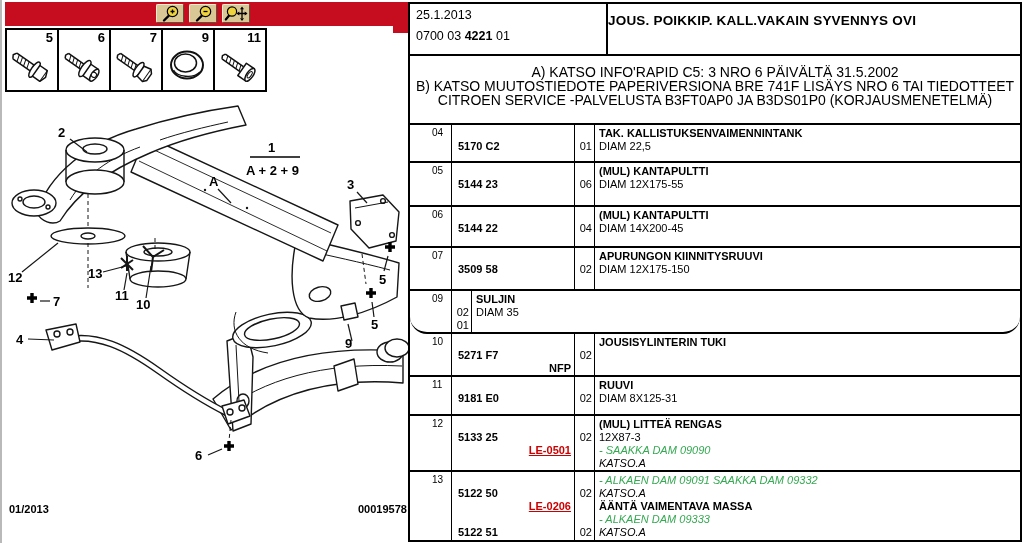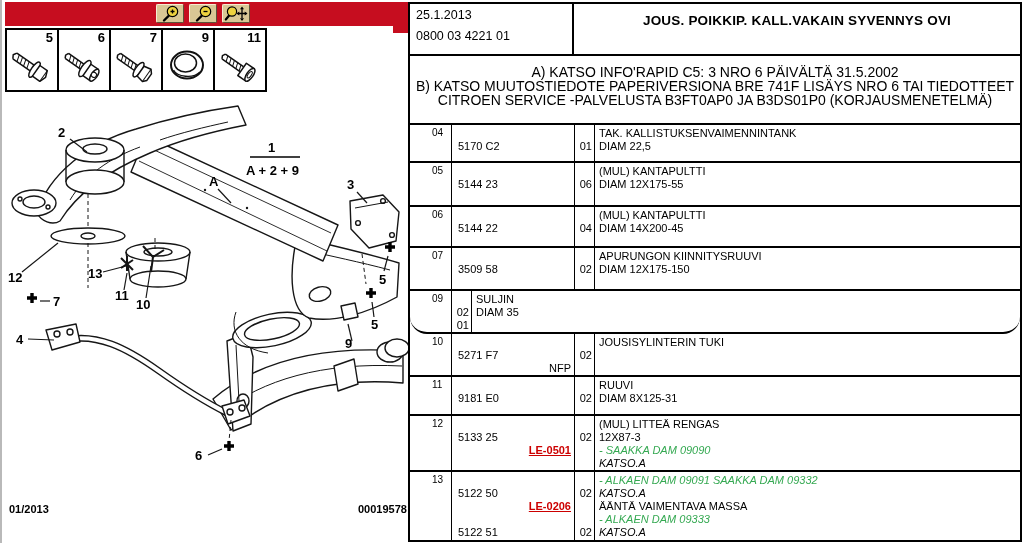--- a/index.html
+++ b/index.html
@@ -22,36 +22,36 @@
   .thumb .num{position:absolute;top:0px;right:4px;font-size:13px;font-weight:bold;}
   .thumb svg{position:absolute;left:0px;bottom:1px;}
   #diagram-svg{left:0;top:0;}
   .footer-label{font-size:11px;font-weight:bold;}
   #footer-left{left:9px;top:503px;}
   #footer-right{right:619px;top:503px;}
   
   #right-panel{left:408px;top:2px;width:614px;height:540px;border:2px solid #000;
                box-sizing:border-box;overflow:hidden;background:#fff;}
   #hdr{display:flex;height:50px;border-bottom:2px solid #000;}
-  #hdr-left{width:164px;border-right:2px solid #000;box-sizing:border-box;padding:4px 0 0 6px;font-size:12.5px;}
+  #hdr-left{width:198px;border-right:2px solid #000;box-sizing:border-box;padding:4px 0 0 6px;font-size:12.5px;}
   #hdr-left .l2{margin-top:7px;}
-  #hdr-title{flex:1;text-align:center;padding-top:9px;font-size:13.5px;font-weight:bold;letter-spacing:.2px;}
+  #hdr-title{flex:1;padding-top:9px;font-size:13.5px;font-weight:bold;letter-spacing:.2px;}
   #notes{height:58px;border-bottom:2px solid #000;box-sizing:content-box;
          text-align:center;font-size:14px;line-height:14px;padding-top:9px;}
   
   .trow{display:flex;border-bottom:2px solid #000;padding-left:20px;}
   .c-idx{width:19px;border-right:1px solid #000;font-size:10px;padding:2px 0 0 2px;box-sizing:content-box;}
   .c-part{width:122px;border-right:1px solid #000;padding-top:2px;}
   .c-qty{width:19px;border-right:1px solid #000;padding-top:2px;text-align:right;}
   .c-desc{flex:1;padding:2px 0 0 4px;}
   .ln{height:13px;line-height:13px;font-size:11px;white-space:nowrap;}
   .c-part .ln{padding-left:6px;}
   .c-part .ln.r{text-align:right;padding-right:3px;padding-left:0;}
   .c-qty .ln{padding-right:2px;}
-  .b{font-weight:normal;}
+  .b{font-weight:bold;}
   .it{font-style:italic;}
   .bi{font-weight:bold;font-style:italic;}
   .gr{color:#35a952;font-style:italic;}
   .ref{color:#cc0000;font-weight:bold;text-decoration:underline;cursor:pointer;}
   .bolt-cross{stroke:#000;stroke-width:3.4;}
   .callout{font-weight:bold;font-size:13px;font-family:"Liberation Sans",sans-serif;}
 </style>
 </head>
 <body>
 
@@ -289,21 +289,21 @@
       </div>
 
     <div class="abs footer-label" id="footer-left">01/2013</div>
     <div class="abs footer-label" style="left:358px;top:503px;" id="footer-right">00019578</div>
   </div>
 
   <div class="abs" id="right-panel">
     <div id="hdr">
       <div id="hdr-left">
         <div>25.1.2013</div>
-        <div class="l2"><span>0800 03 </span><span class="b">4221</span><span> 01</span></div>
+        <div class="l2"><span>0700 03 </span><span class="b">4221</span><span> 01</span></div>
       </div>
       <div id="hdr-title">JOUS. POIKKIP. KALL.VAKAIN SYVENNYS OVI</div>
     </div>
     <div id="notes">
       <div>A) KATSO INFO'RAPID C5: 3 NRO 6 PÄIVÄLTÄ 31.5.2002</div>
       <div>B) KATSO MUUTOSTIEDOTE PAPERIVERSIONA BRE 741F LISÄYS NRO 6 TAI TIEDOTTEET</div>
       <div>CITROEN SERVICE -PALVELUSTA B3FT0AP0 JA B3DS01P0 (KORJAUSMENETELMÄ)</div>
     </div>
     <div id="rows">
         <div class="trow" style="min-height: 36px;">

